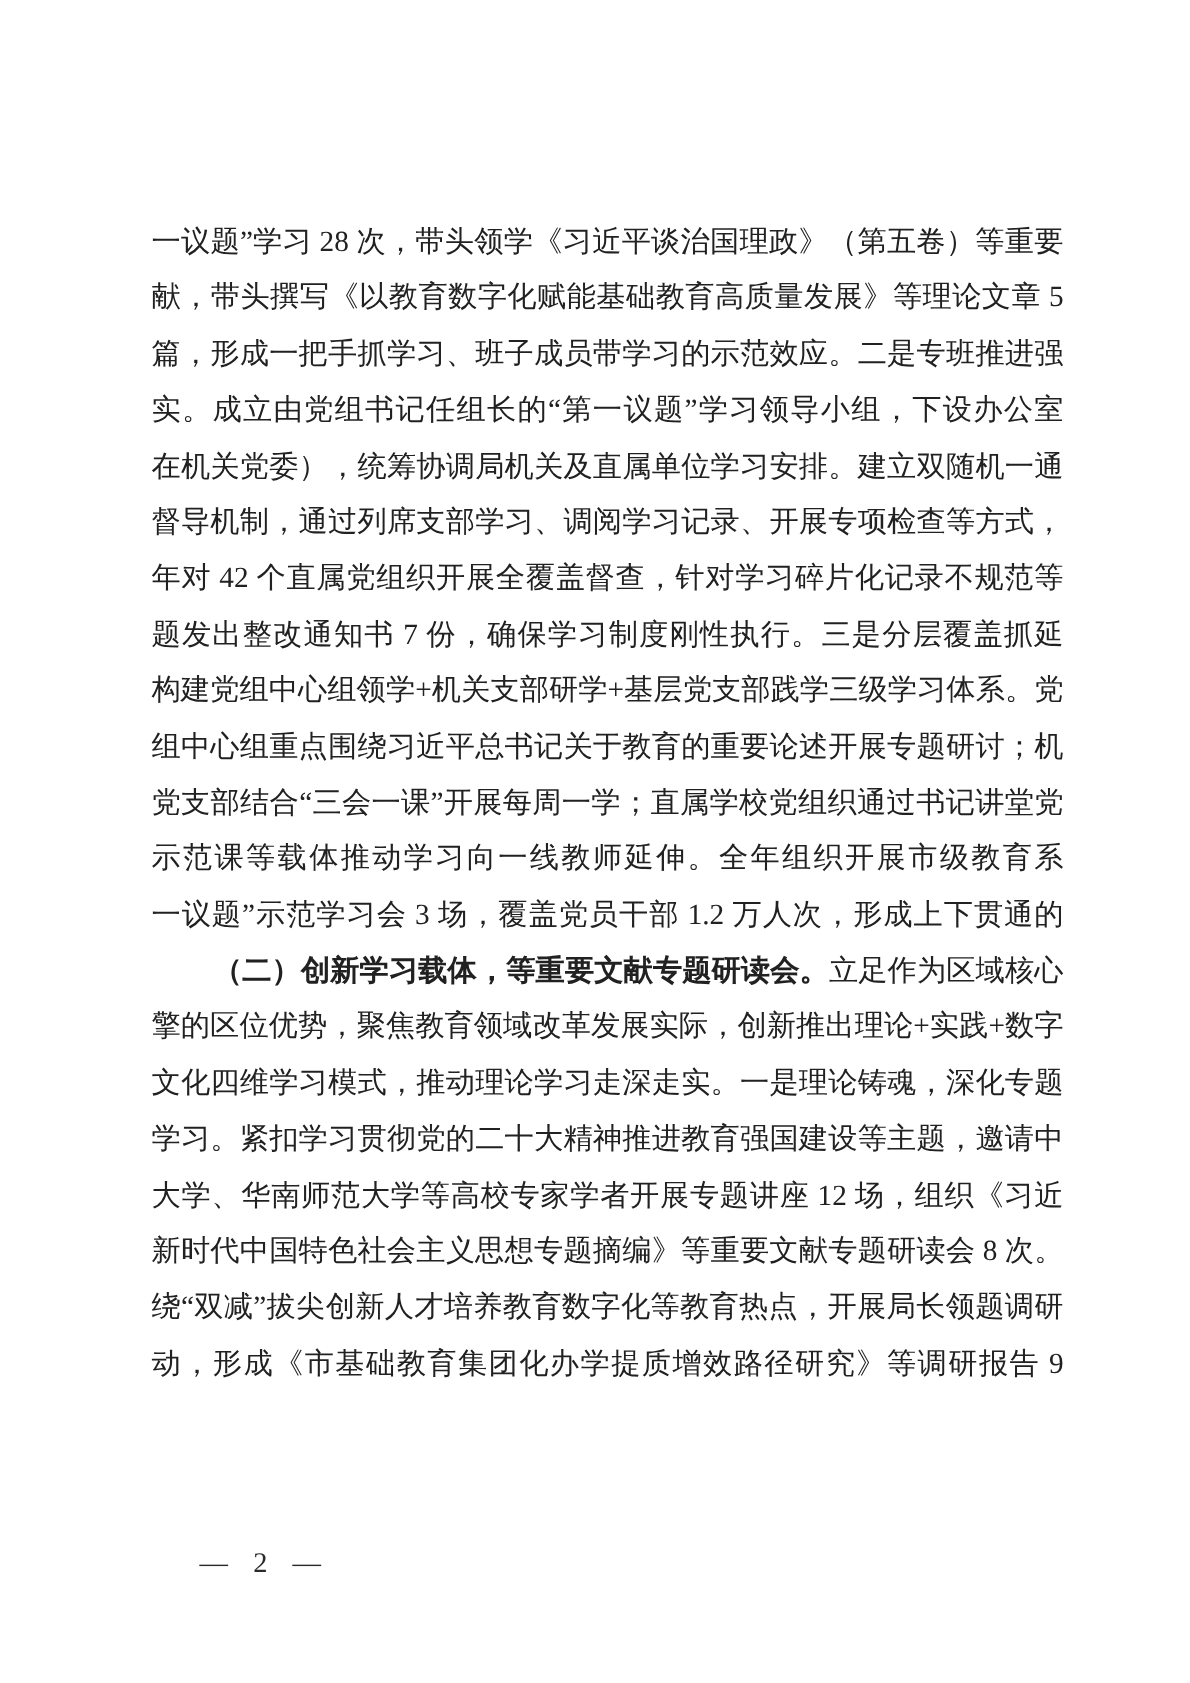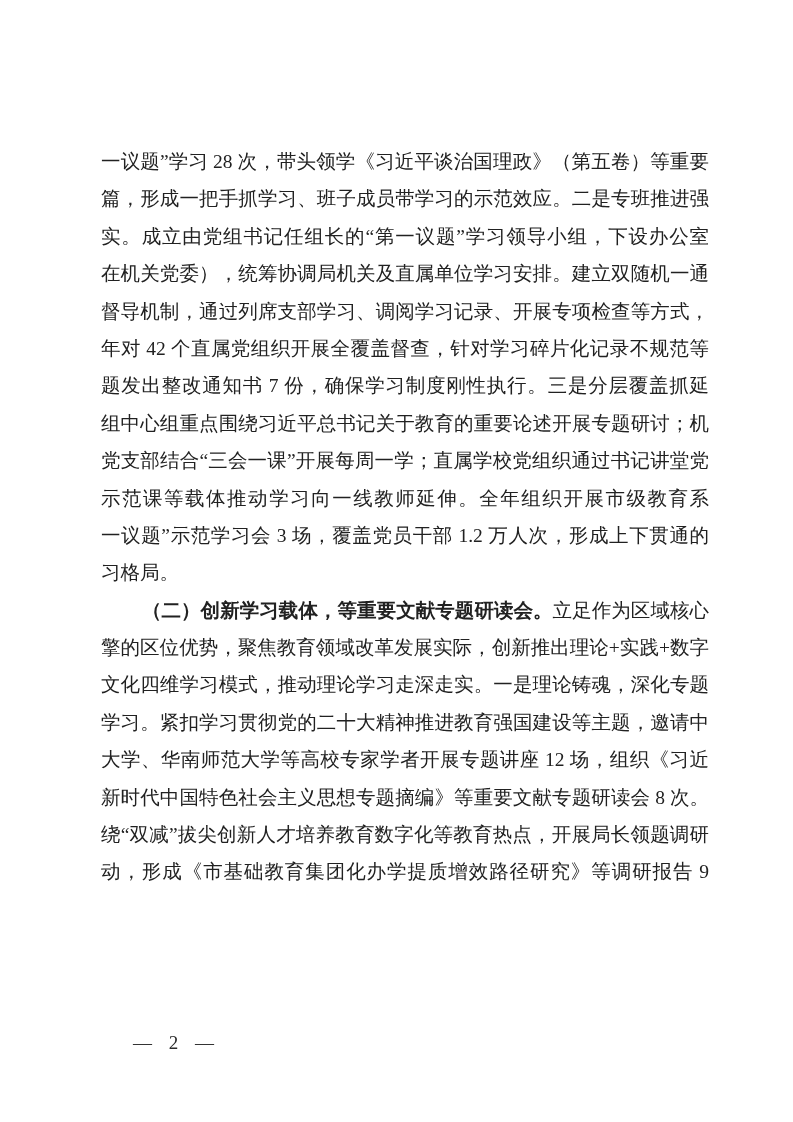--- a/index.html
+++ b/index.html
@@ -47,31 +47,32 @@
     word-spacing: 8px;
     color: #2b2b2b;
   }
 </style>
 </head>
 <body>
 
 <div class="page">
   <div class="text-block">
     <div class="line">一议题”学习 28 次，带头领学《习近平谈治国理政》（第五卷）等重要文</div>
+    <div class="line">献，带头撰写《以教育数字化赋能基础教育高质量发展》等理论文章 5</div>
     <div class="line">篇，形成一把手抓学习、班子成员带学习的示范效应。二是专班推进强落</div>
     <div class="line">实。成立由党组书记任组长的“第一议题”学习领导小组，下设办公室（设</div>
     <div class="line">在机关党委），统筹协调局机关及直属单位学习安排。建立双随机一通报</div>
     <div class="line">督导机制，通过列席支部学习、调阅学习记录、开展专项检查等方式，全</div>
     <div class="line">年对 42 个直属党组织开展全覆盖督查，针对学习碎片化记录不规范等问</div>
     <div class="line">题发出整改通知书 7 份，确保学习制度刚性执行。三是分层覆盖抓延伸。</div>
+    <div class="line">构建党组中心组领学+机关支部研学+基层党支部践学三级学习体系。党</div>
     <div class="line">组中心组重点围绕习近平总书记关于教育的重要论述开展专题研讨；机关</div>
     <div class="line">党支部结合“三会一课”开展每周一学；直属学校党组织通过书记讲堂党员</div>
     <div class="line">示范课等载体推动学习向一线教师延伸。全年组织开展市级教育系统“第</div>
     <div class="line">一议题”示范学习会 3 场，覆盖党员干部 1.2 万人次，形成上下贯通的学</div>
-    <div class="line para-end">习格局。</div>
     <div class="line indent">
       <span class="bold-heading">（二）创新学习载体，等重要文献专题研读会。</span><span>立足作为区域核心引</span>
     </div>
     <div class="line">擎的区位优势，聚焦教育领域改革发展实际，创新推出理论+实践+数字+</div>
     <div class="line">文化四维学习模式，推动理论学习走深走实。一是理论铸魂，深化专题化</div>
     <div class="line">学习。紧扣学习贯彻党的二十大精神推进教育强国建设等主题，邀请中山</div>
     <div class="line">大学、华南师范大学等高校专家学者开展专题讲座 12 场，组织《习近平</div>
     <div class="line">新时代中国特色社会主义思想专题摘编》等重要文献专题研读会 8 次。围</div>
     <div class="line">绕“双减”拔尖创新人才培养教育数字化等教育热点，开展局长领题调研活</div>
     <div class="line">动，形成《市基础教育集团化办学提质增效路径研究》等调研报告 9 份，</div>

